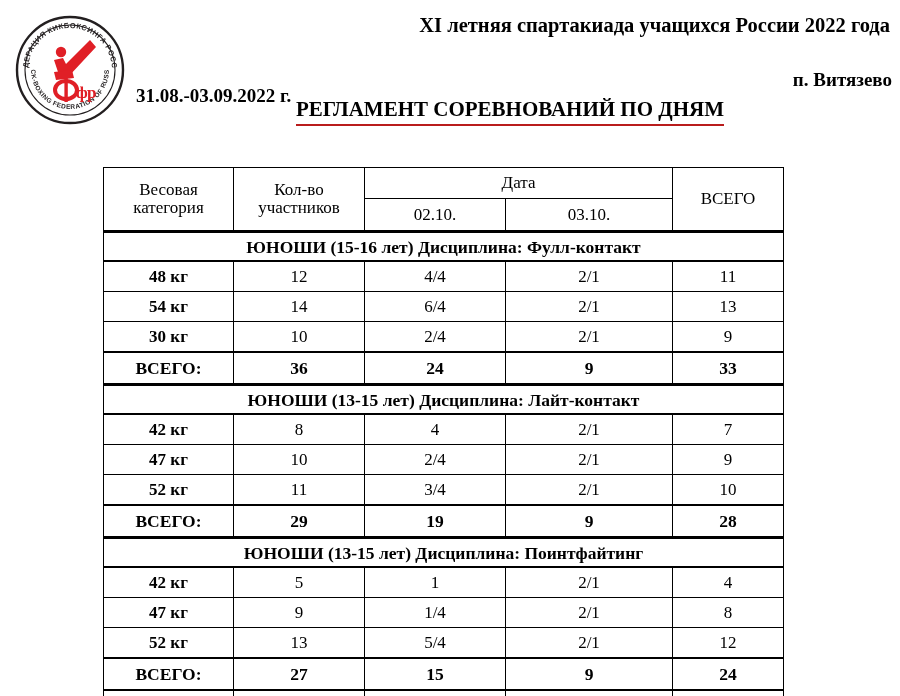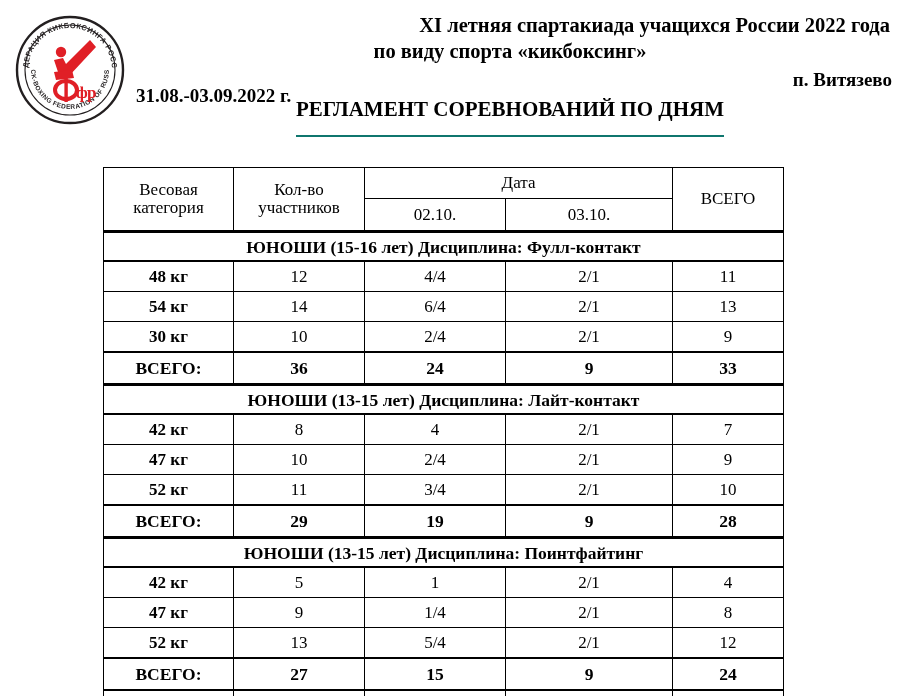--- a/index.html
+++ b/index.html
@@ -78,22 +78,22 @@
     position: absolute;
     left: 130px;
     top: 96px;
     width: 760px;
     text-align: center;
     font-size: 21px;
     font-weight: bold;
     line-height: 26px;
   }
   .doc-title span {
-    border-bottom: 2px solid #0f766e;
-    padding-bottom: 14px;
+    border-bottom: 2px solid #b91c1c;
+    padding-bottom: 3px;
   }
 
   
   .sheet {
     position: absolute;
     left: 103px;
     top: 167px;
     width: 680px;
   }
   table.reglament {
@@ -197,21 +197,20 @@
       </g>
       <g fill="#e01f26" font-family="'Liberation Serif', serif" font-weight="bold">
         <rect x="50.4" y="64" width="3.4" height="24"></rect>
         <text x="62" y="84" font-size="17">ф</text>
         <text x="73" y="84" font-size="17">р</text>
       </g>
     </svg>
   </div>
 
   <div class="title-line1">XI летняя спартакиада учащихся России 2022 года</div>
-  <div class="title-line2">по виду спорта «кикбоксинг»</div>
   <div class="dates">31.08.-03.09.2022 г.</div>
   <div class="place">п. Витязево</div>
   <div class="doc-title"><span>РЕГЛАМЕНТ СОРЕВНОВАНИЙ ПО ДНЯМ</span></div>
 </div>
 
 <div class="sheet">
   <table class="reglament">
     <colgroup>
       <col class="c-cat">
         <col class="c-cnt">

